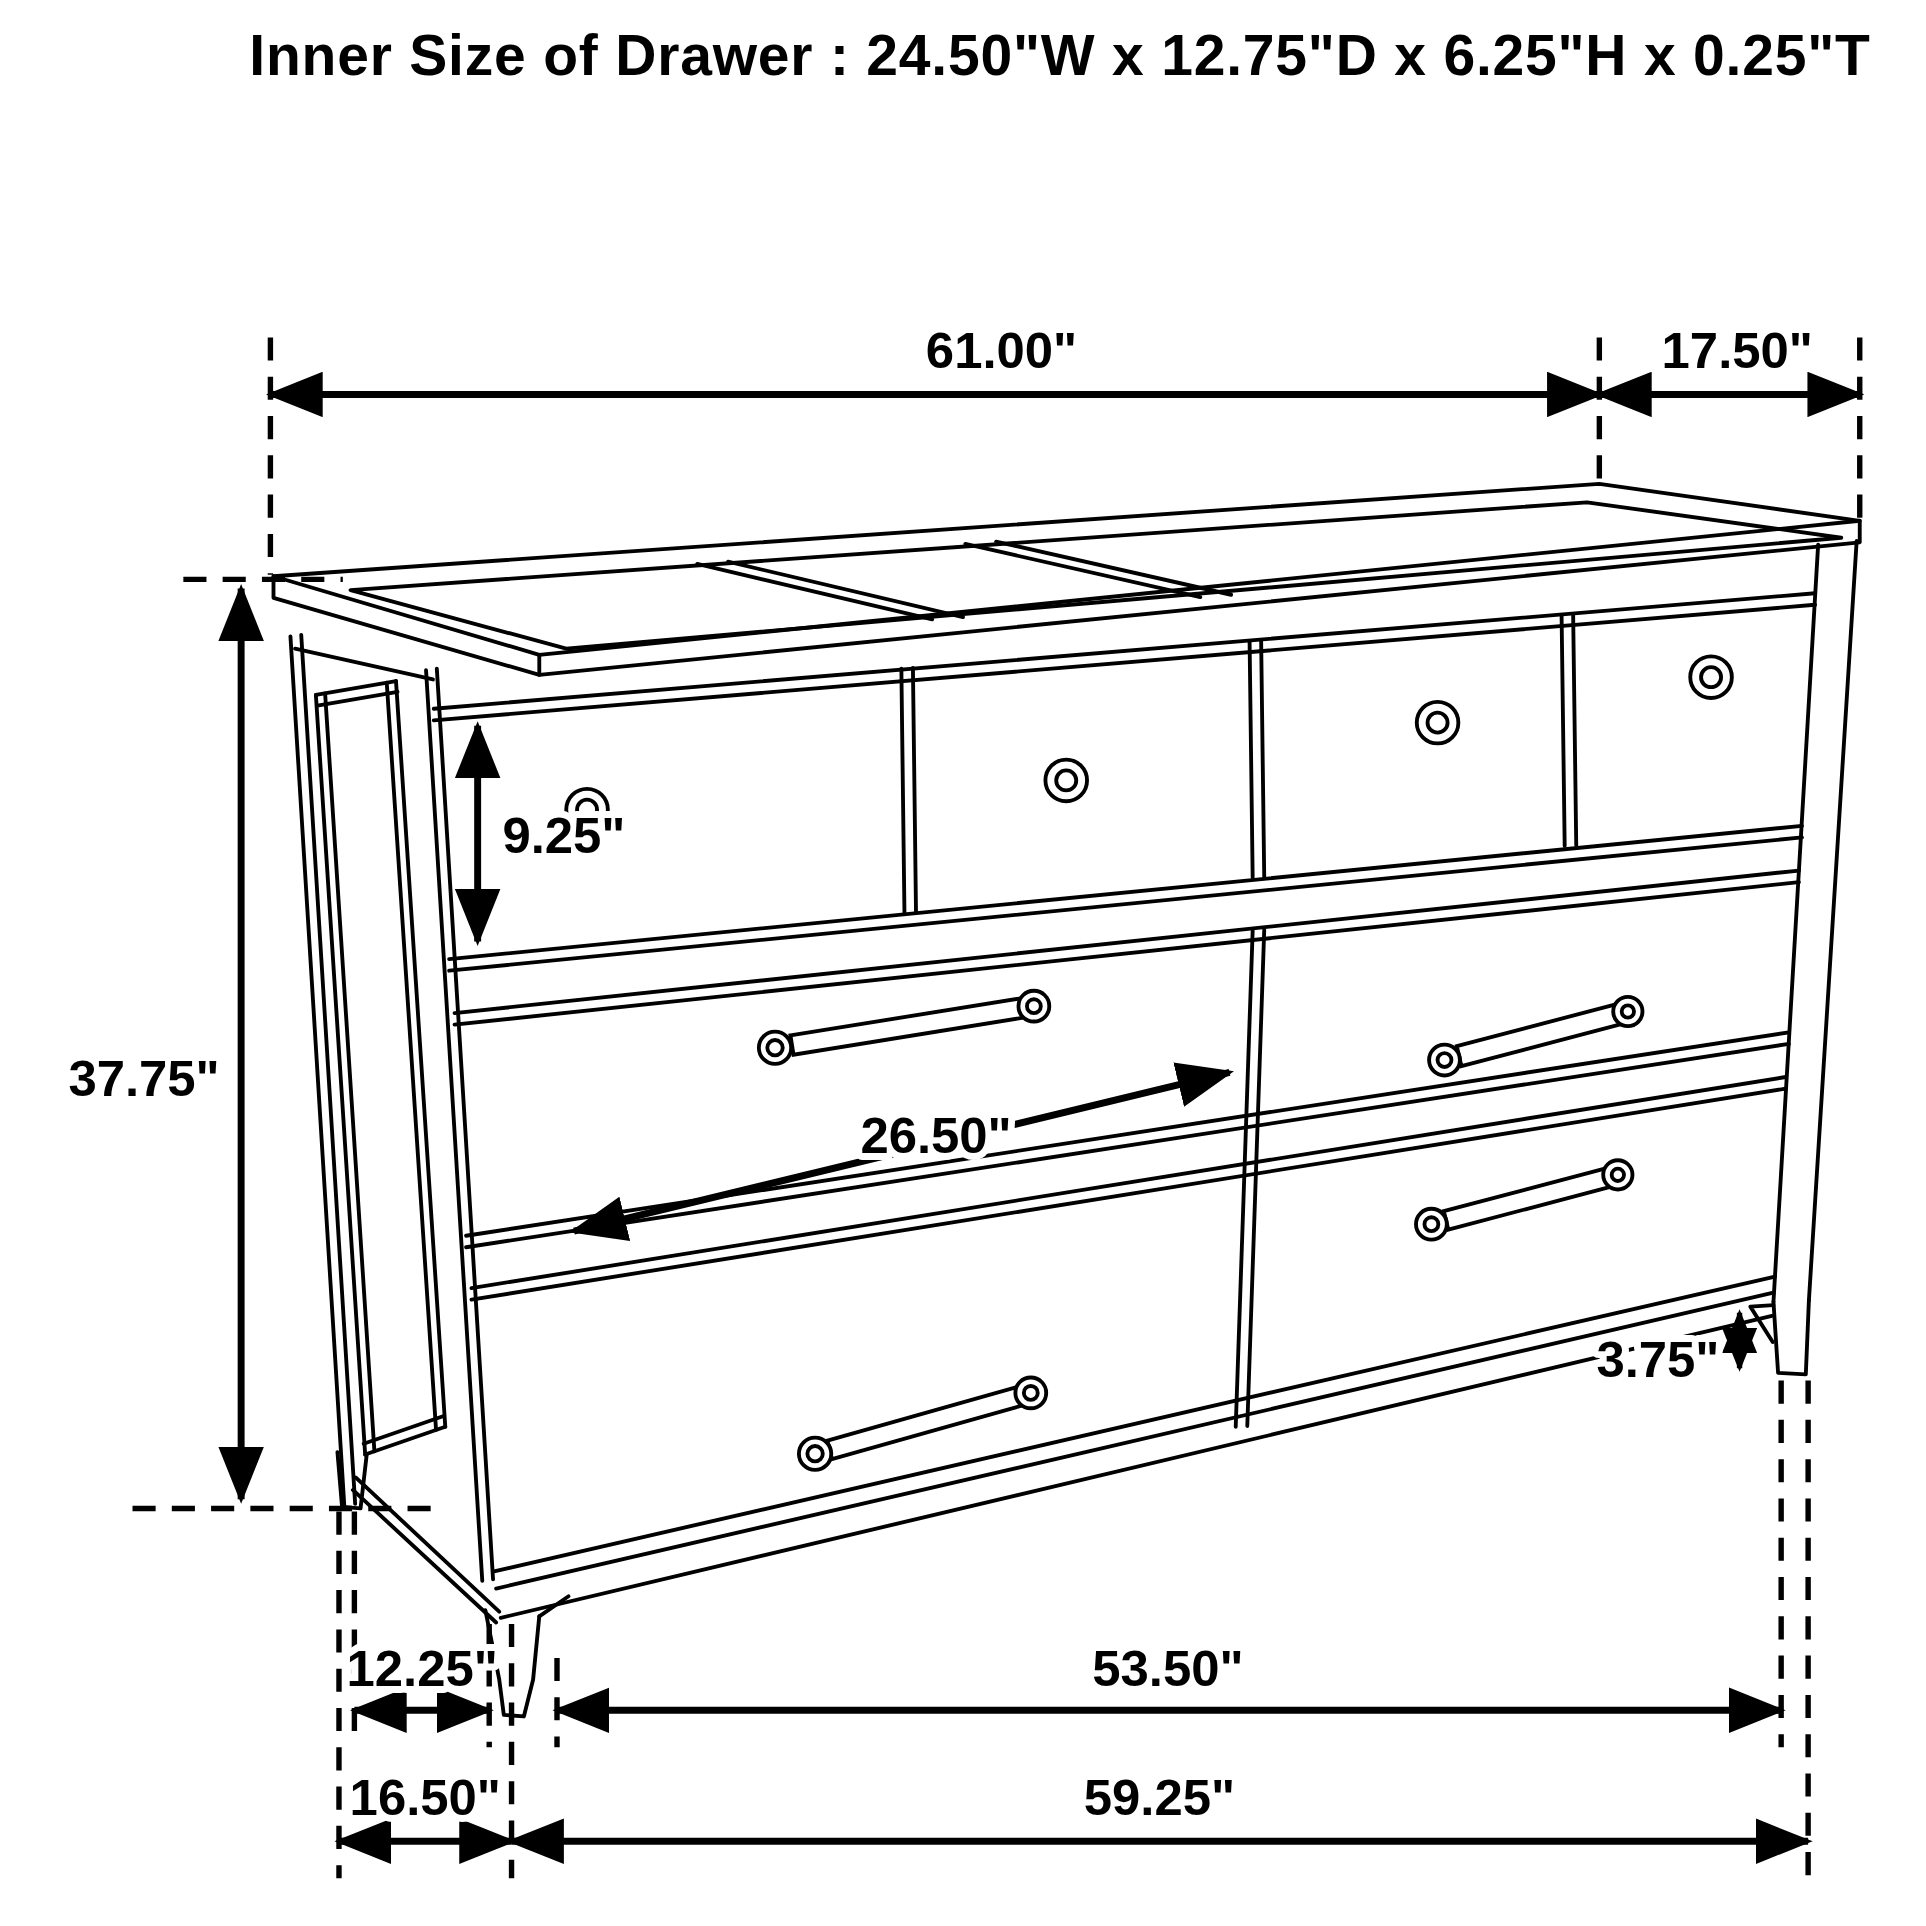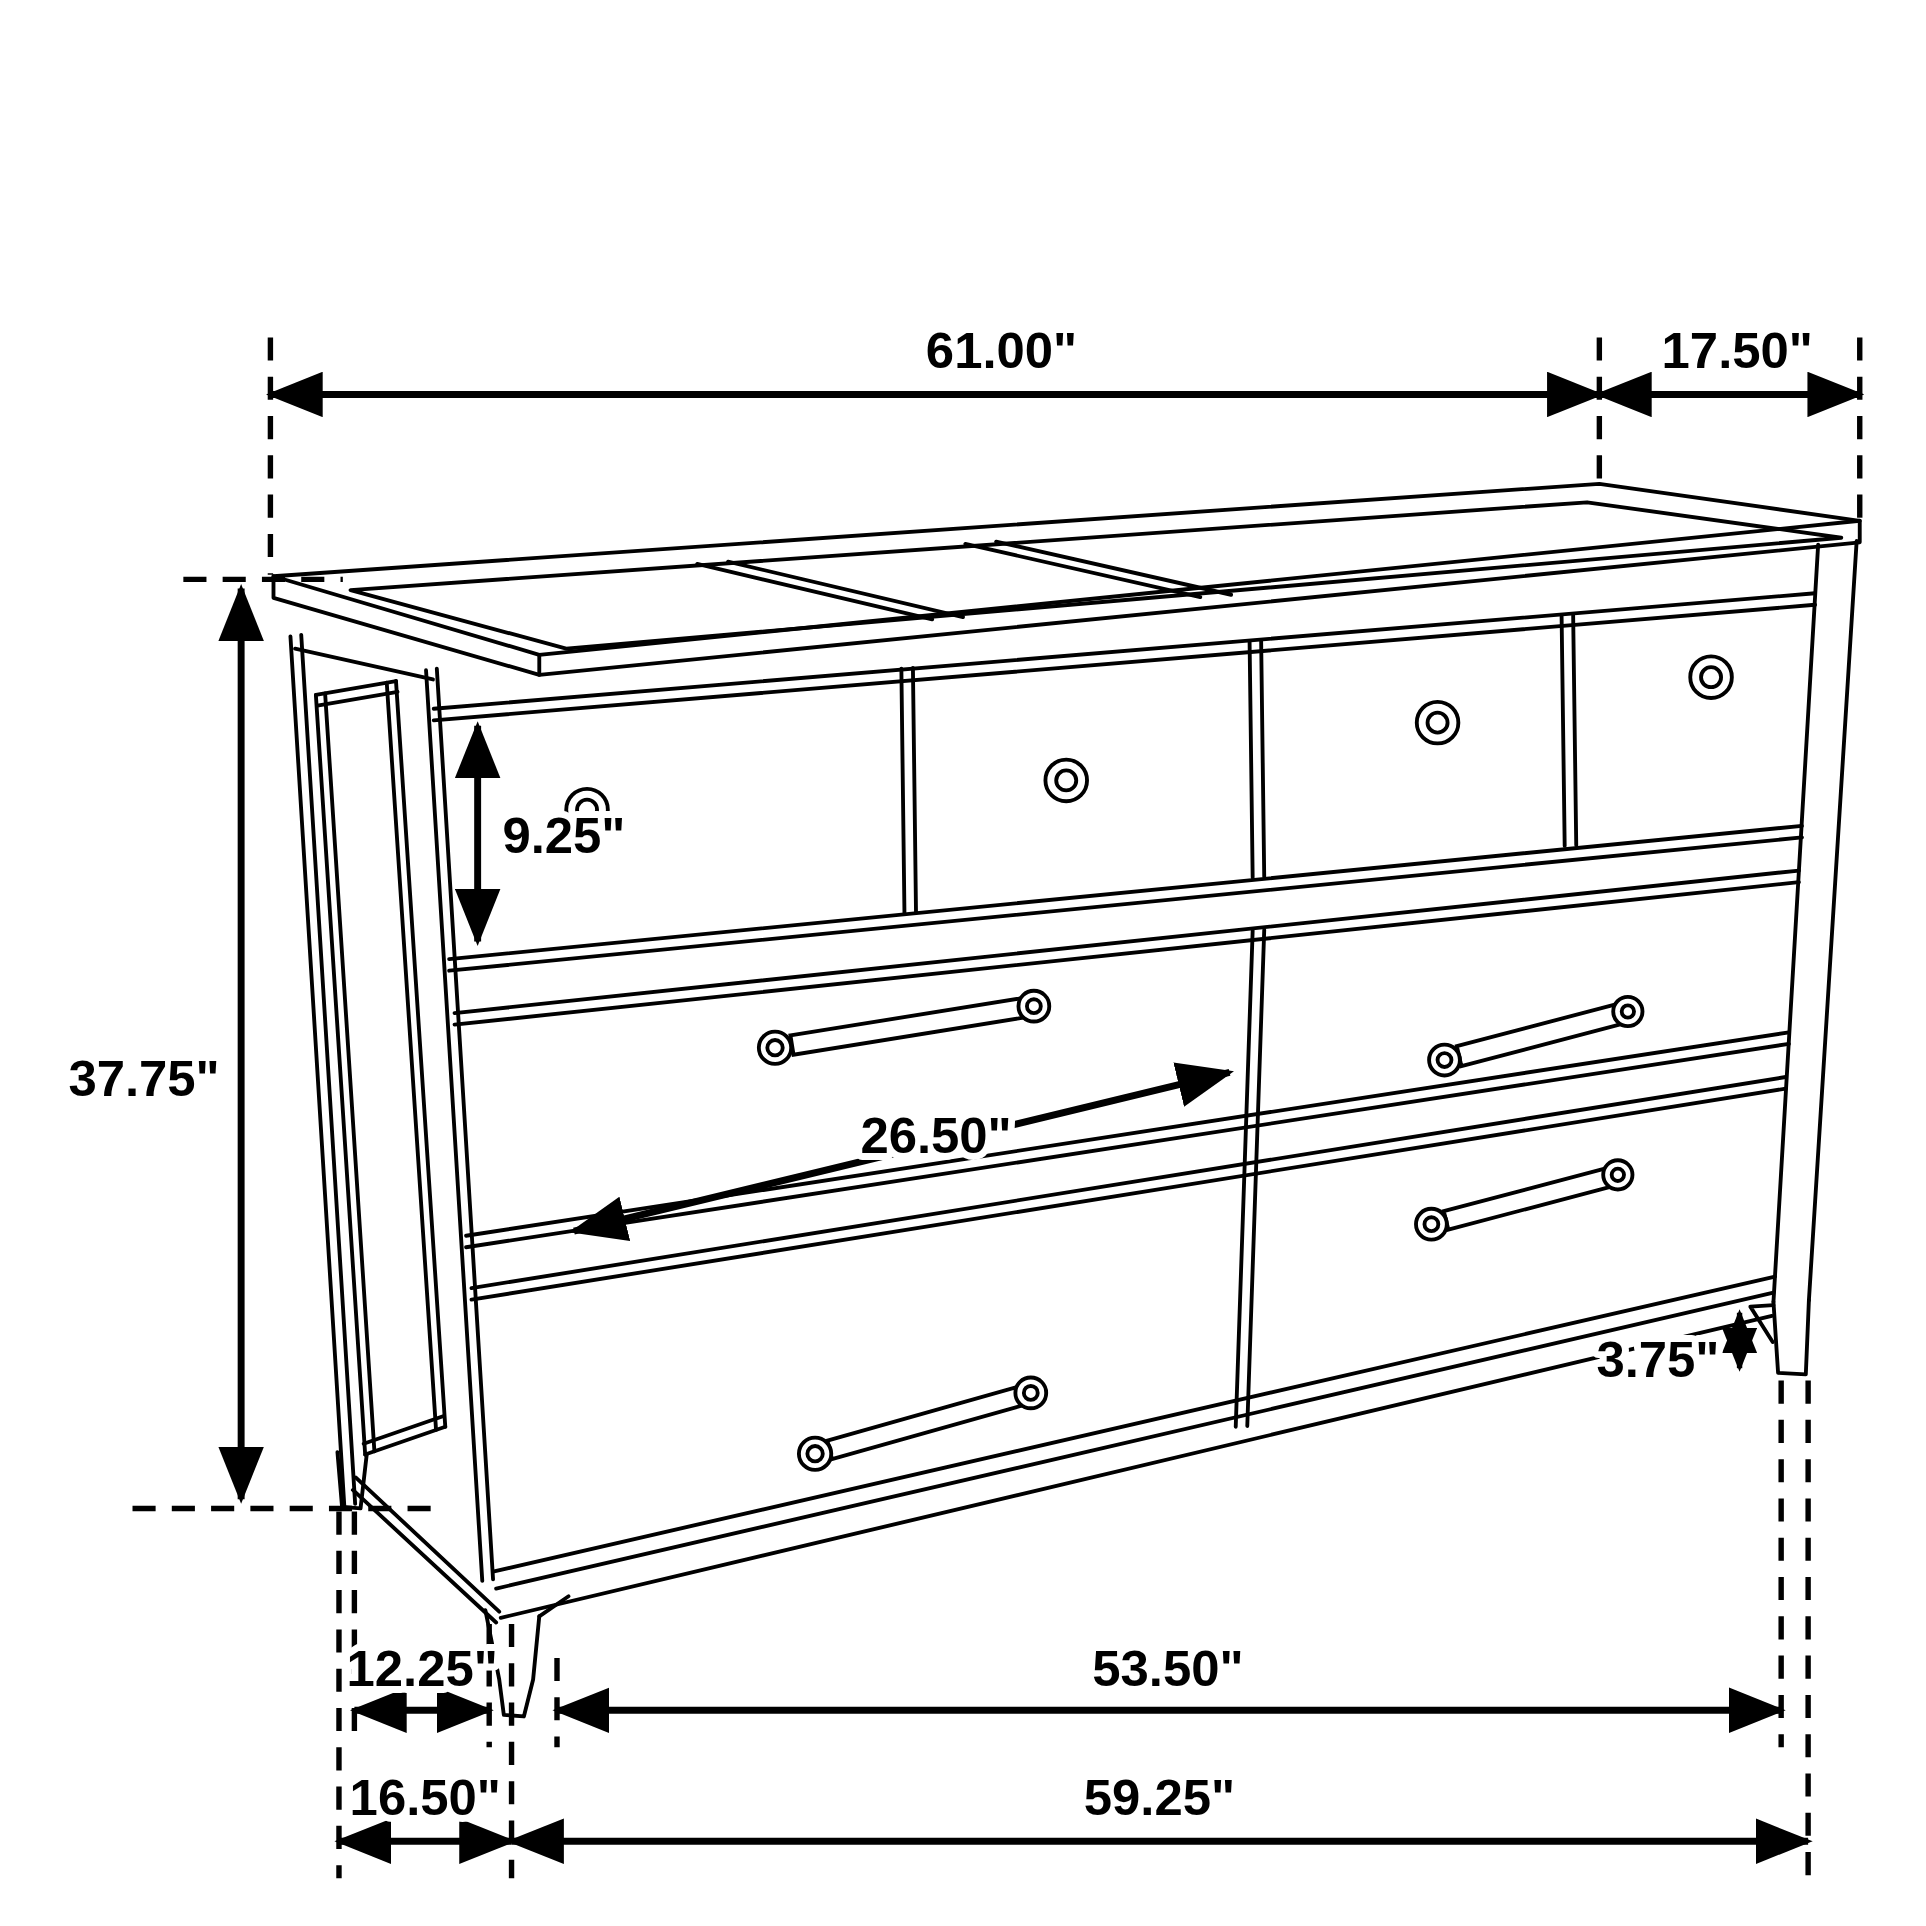--- a/index.html
+++ b/index.html
@@ -36,20 +36,21 @@
     stroke:#ffffff;
     stroke-width:18px;
     stroke-linejoin:round;
   }
 </style>
 </head>
 <body>
 
 <div class="page">
 
+  <div class="title">Inner Size of Drawer : 24.50"W x 12.75"D x 6.25"H x 0.25"T</div>
 
   <svg width="1926" height="1926" viewBox="0 0 2500 2500">
 
     <defs>
       <marker id="ah" viewBox="0 0 10 8" refX="9.2" refY="4" markerWidth="8.2" markerHeight="6.6" orient="auto-start-reverse" markerUnits="strokeWidth">
         <path d="M0,0 L10,4 L0,8 Z" fill="#000"></path>
       </marker>
     </defs>
 
     <g>

